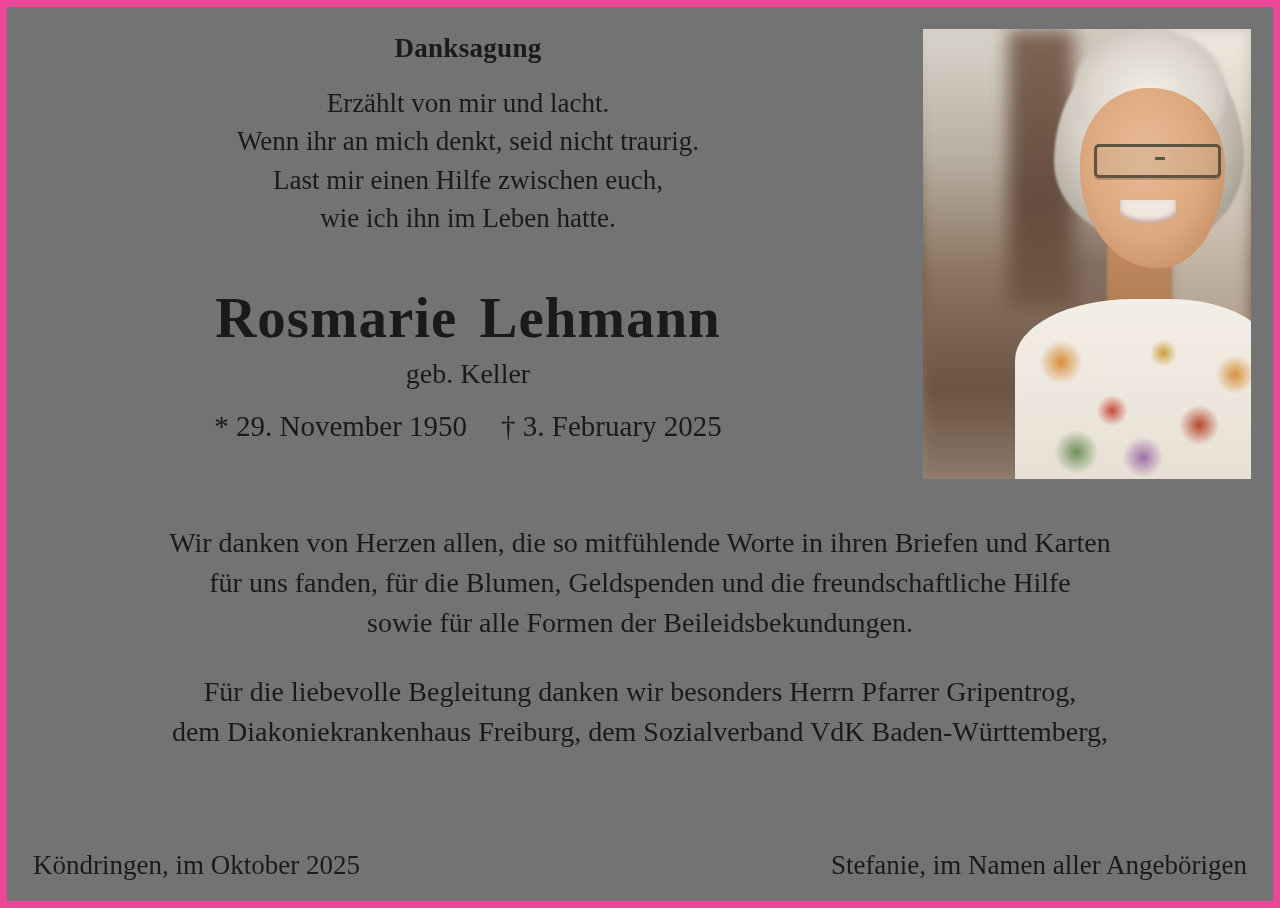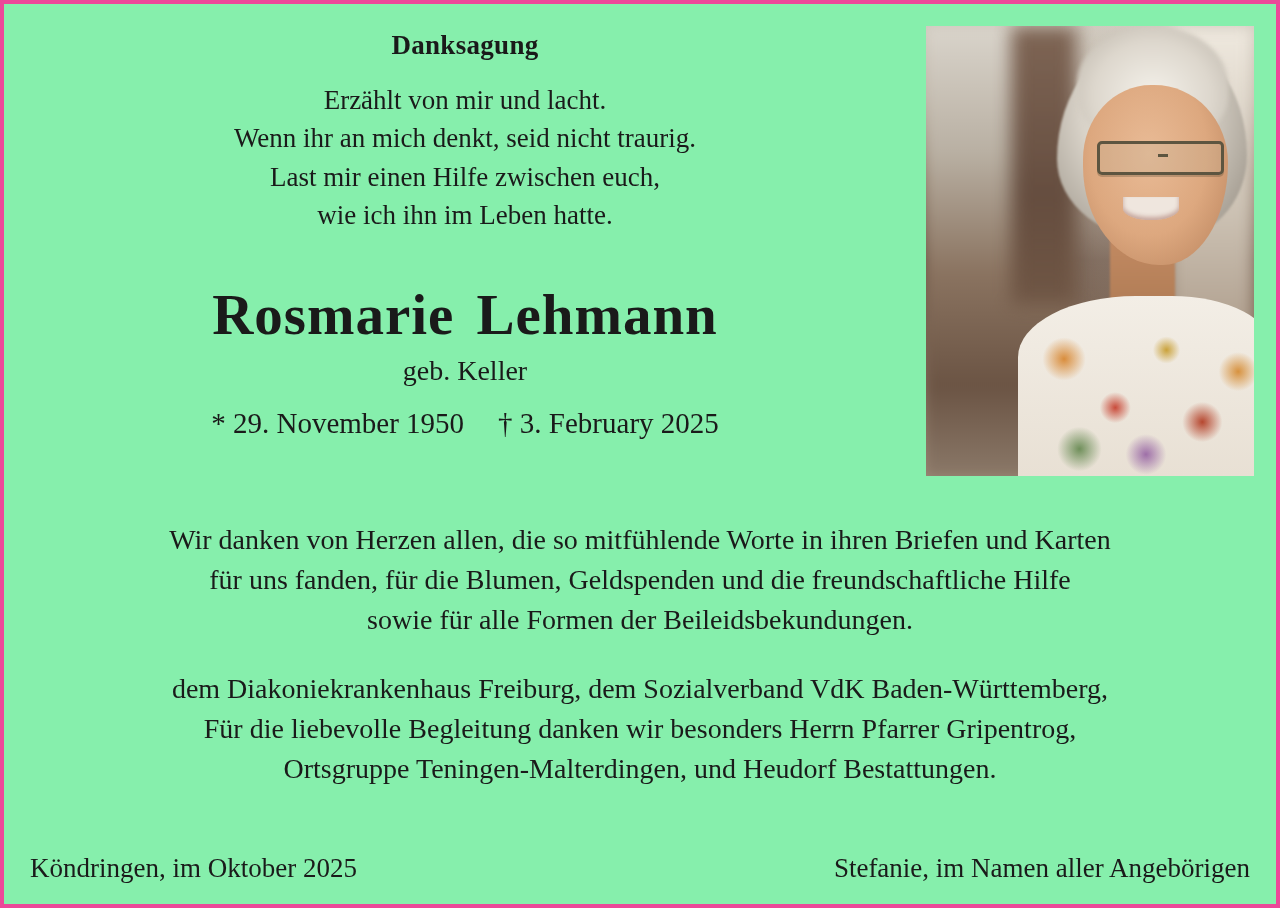--- a/index.html
+++ b/index.html
@@ -13,22 +13,22 @@
     font-family: "Liberation Serif", "DejaVu Serif", serif;
     color: #1a1a1a;
     overflow: hidden;
   }
 
   .notice {
     position: relative;
     width: 1280px;
     height: 908px;
     box-sizing: border-box;
-    background: #86efac;
-    border: 4px solid #ec4899;
+    background: #737373;
+    border: 7px solid #ec4899;
   }
 
   .inner {
     position: relative;
     width: 100%;
     height: 100%;
     box-sizing: border-box;
     padding: 14px 26px 12px 26px;
   }
 
@@ -270,23 +270,22 @@
 
     </div>
 
     <div class="body-text">
       <div class="para">
         <div>Wir danken von Herzen allen, die so mitfühlende Worte in ihren Briefen und Karten</div>
         <div>für uns fanden, für die Blumen, Geldspenden und die freundschaftliche Hilfe</div>
         <div>sowie für alle Formen der Beileidsbekundungen.</div>
       </div>
       <div class="para">
+        <div>Für die liebevolle Begleitung danken wir besonders Herrn Pfarrer Gripentrog,</div>
         <div>dem Diakoniekrankenhaus Freiburg, dem Sozialverband VdK Baden-Württemberg,</div>
-        <div>Für die liebevolle Begleitung danken wir besonders Herrn Pfarrer Gripentrog,</div>
-        <div>Ortsgruppe Teningen-Malterdingen, und Heudorf Bestattungen.</div>
       </div>
     </div>
 
     <div class="footer">
       <div class="left">Köndringen, im Oktober 2025</div>
       <div class="right">Stefanie, im Namen aller Angebörigen</div>
     </div>
 
   </div>
 </div>

